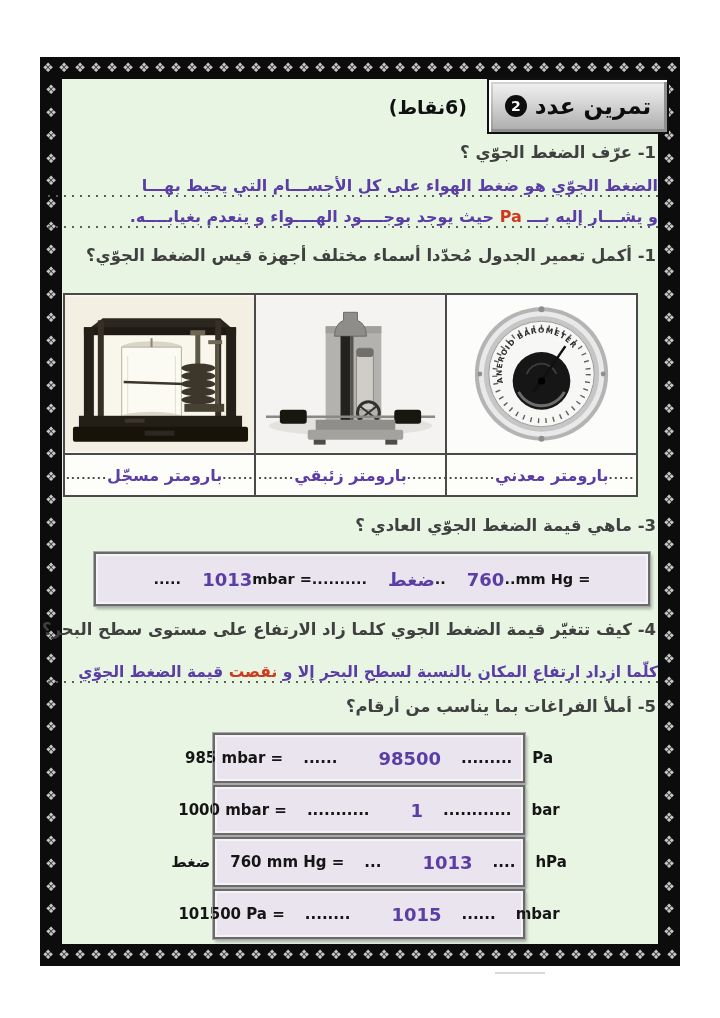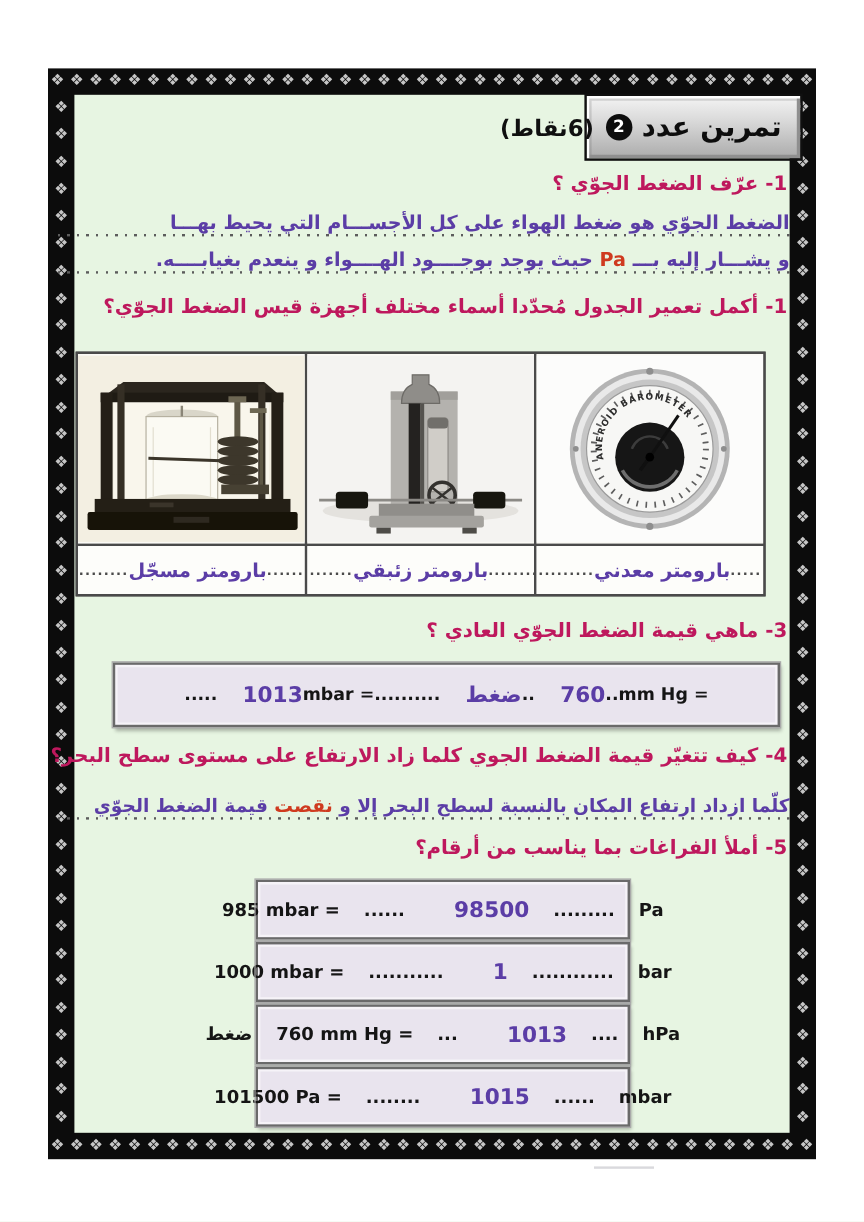--- a/index.html
+++ b/index.html
@@ -22,24 +22,24 @@
   .header-btn{
     position:absolute;left:487px;top:78px;width:178px;height:52px;
     background:linear-gradient(180deg,#f4f4f4 0%,#d9d9d9 40%,#ababab 100%);
     border:2px solid #101010;
     box-shadow:inset 2px 2px 0 #ffffff,inset -3px -3px 0 #8f8f8f,inset 4px 4px 0 #5c5c5c33;
     display:flex;align-items:center;justify-content:center;gap:8px;direction:rtl;
   }
   .header-btn .title{font-weight:bold;font-size:23px;color:#0d0d0d;}
   .num-badge{width:22px;height:22px;border-radius:50%;background:#0d0d0d;color:#ffffff;
     font-size:14px;font-weight:bold;display:flex;align-items:center;justify-content:center;}
-  .points{position:absolute;right:225px;top:96px;font-weight:bold;font-size:19px;color:#101010;direction:rtl;}
+  .points{position:absolute;right:253px;top:96px;font-weight:bold;font-size:19px;color:#101010;direction:rtl;}
 
   
-  .q{position:absolute;right:64px;direction:rtl;font-weight:bold;font-size:16.5px;color:#be185d;white-space:nowrap;}
+  .q{position:absolute;right:64px;direction:rtl;font-weight:bold;font-size:16.5px;color:#404040;white-space:nowrap;}
   .ans-line{
     position:absolute;left:48px;width:610px;direction:rtl;text-align:right;
     font-weight:bold;font-size:16px;line-height:28px;white-space:nowrap;
     background:repeating-linear-gradient(to right,#5c5c5c 0 2px,transparent 2px 8px) bottom 3px left/100% 2px no-repeat;
   }
   .c-p{color:#5b3da6;}
   .c-r{color:#cf3a1f;}
   .c-k{color:#151515;}
   .c-d{color:#4a4a4a;font-size:11px;letter-spacing:1px;}
 

